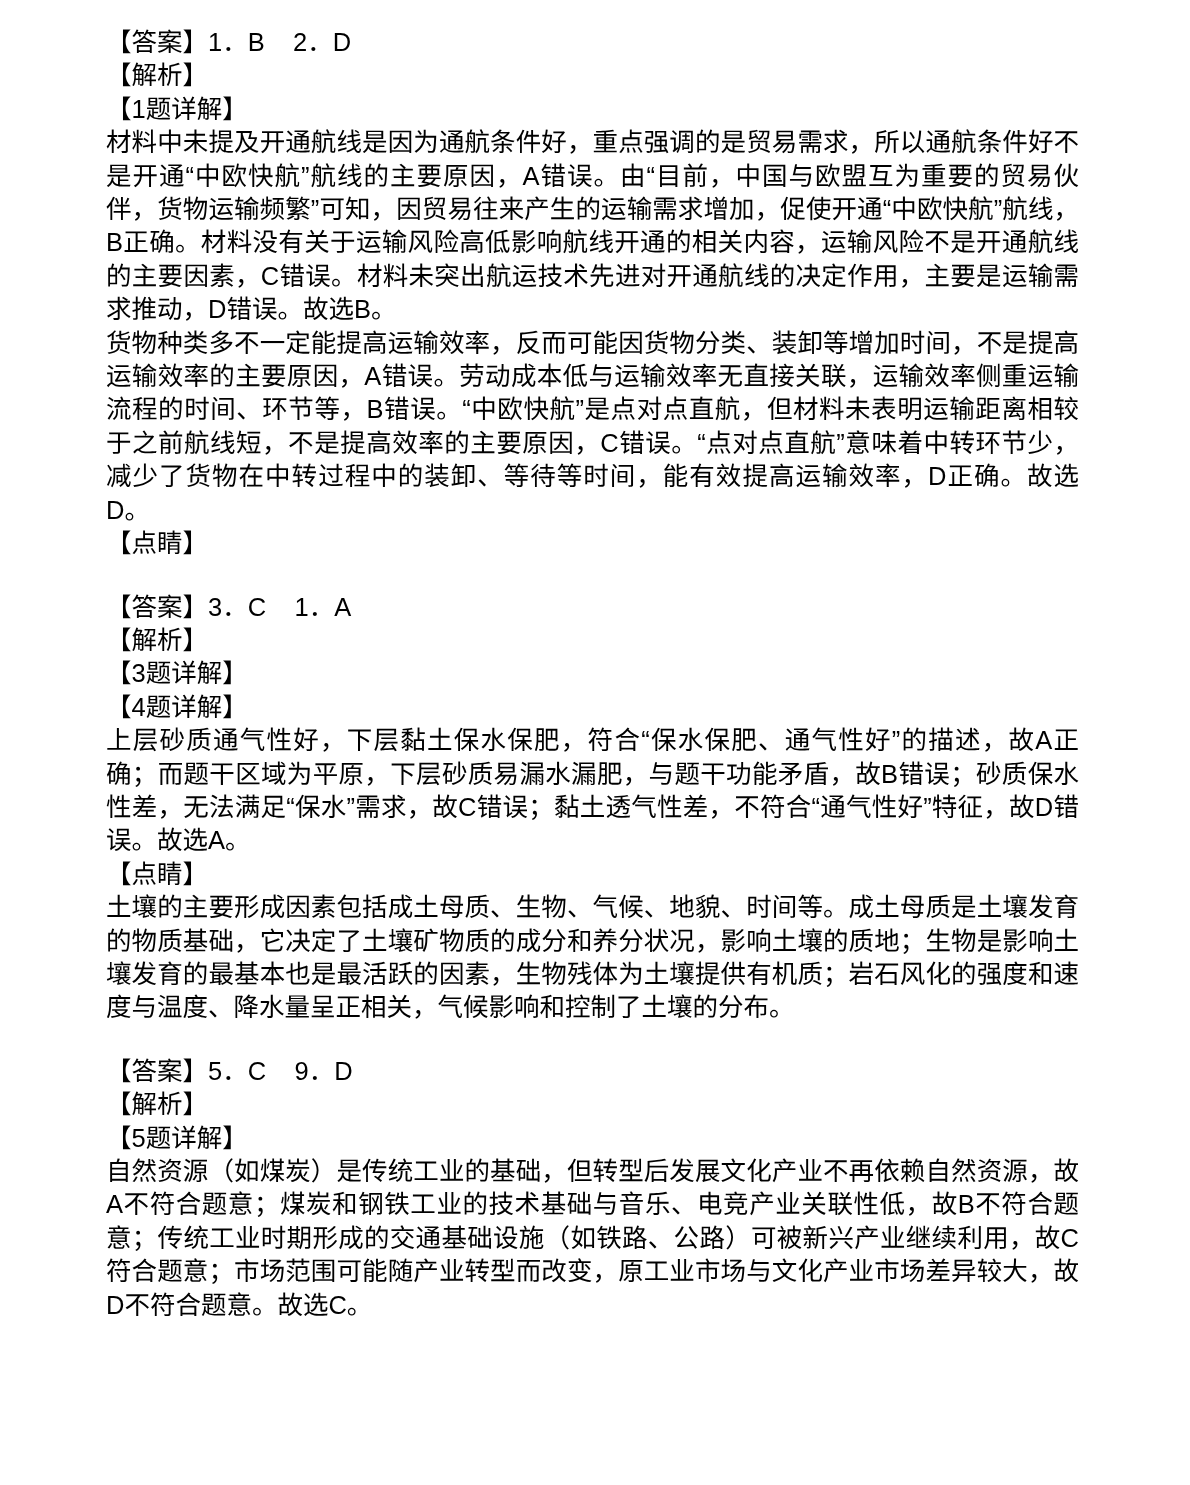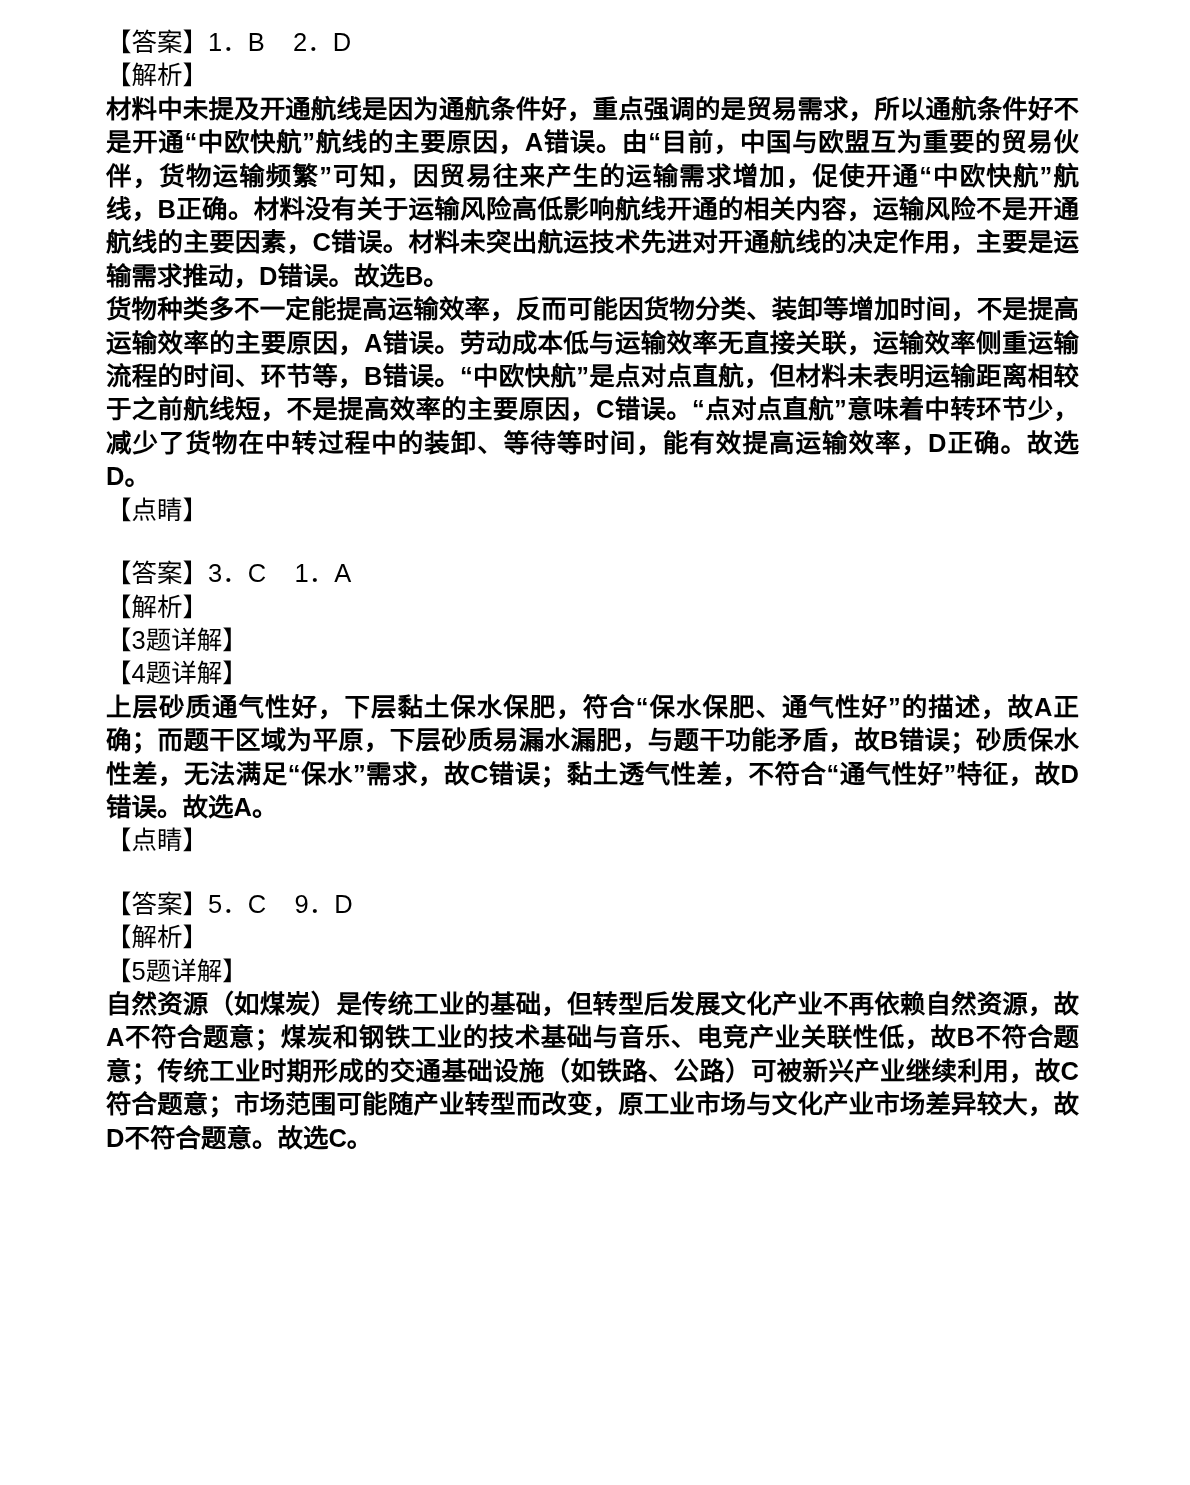--- a/index.html
+++ b/index.html
@@ -42,50 +42,52 @@
   
   .para {
     font-size: 25.5px;
     line-height: 33.4px;
     text-align: justify;
     text-justify: inter-character;
     text-align-last: left;
     margin: 0;
     letter-spacing: 0px;
     word-break: break-all;
-    font-weight: 700;
+    font-weight: 400;
   }
 </style>
 </head>
 <body>
 
 <div class="page">
   <div class="doc-body">
 
     <section class="answer-block">
       <div class="line"><span>【答案】</span><span>1．B    2．D</span></div>
       <div class="line">【解析】</div>
 
+      <div class="line">【1题详解】</div>
       <p class="para">材料中未提及开通航线是因为通航条件好，重点强调的是贸易需求，所以通航条件好不是开通“中欧快航”航线的主要原因，A错误。由“目前，中国与欧盟互为重要的贸易伙伴，货物运输频繁”可知，因贸易往来产生的运输需求增加，促使开通“中欧快航”航线，B正确。材料没有关于运输风险高低影响航线开通的相关内容，运输风险不是开通航线的主要因素，C错误。材料未突出航运技术先进对开通航线的决定作用，主要是运输需求推动，D错误。故选B。</p>
 
       <p class="para">货物种类多不一定能提高运输效率，反而可能因货物分类、装卸等增加时间，不是提高运输效率的主要原因，A错误。劳动成本低与运输效率无直接关联，运输效率侧重运输流程的时间、环节等，B错误。“中欧快航”是点对点直航，但材料未表明运输距离相较于之前航线短，不是提高效率的主要原因，C错误。“点对点直航”意味着中转环节少，减少了货物在中转过程中的装卸、等待等时间，能有效提高运输效率，D正确。故选D。</p>
 
       <div class="line">【点睛】</div>
     </section>
 
     <section class="answer-block">
       <div class="line"><span>【答案】</span><span>3．C    1．A</span></div>
       <div class="line">【解析】</div>
 
       <div class="line">【3题详解】</div>
 
       <div class="line">【4题详解】</div>
       <p class="para">上层砂质通气性好，下层黏土保水保肥，符合“保水保肥、通气性好”的描述，故A正确；而题干区域为平原，下层砂质易漏水漏肥，与题干功能矛盾，故B错误；砂质保水性差，无法满足“保水”需求，故C错误；黏土透气性差，不符合“通气性好”特征，故D错误。故选A。</p>
 
       <div class="line">【点睛】</div>
+      <p class="para">土壤的主要形成因素包括成土母质、生物、气候、地貌、时间等。成土母质是土壤发育的物质基础，它决定了土壤矿物质的成分和养分状况，影响土壤的质地；生物是影响土壤发育的最基本也是最活跃的因素，生物残体为土壤提供有机质；岩石风化的强度和速度与温度、降水量呈正相关，气候影响和控制了土壤的分布。</p>
     </section>
 
     <section class="answer-block">
       <div class="line"><span>【答案】</span><span>5．C    9．D</span></div>
       <div class="line">【解析】</div>
 
       <div class="line">【5题详解】</div>
       <p class="para">自然资源（如煤炭）是传统工业的基础，但转型后发展文化产业不再依赖自然资源，故A不符合题意；煤炭和钢铁工业的技术基础与音乐、电竞产业关联性低，故B不符合题意；传统工业时期形成的交通基础设施（如铁路、公路）可被新兴产业继续利用，故C符合题意；市场范围可能随产业转型而改变，原工业市场与文化产业市场差异较大，故D不符合题意。故选C。</p>
 
     </section>

